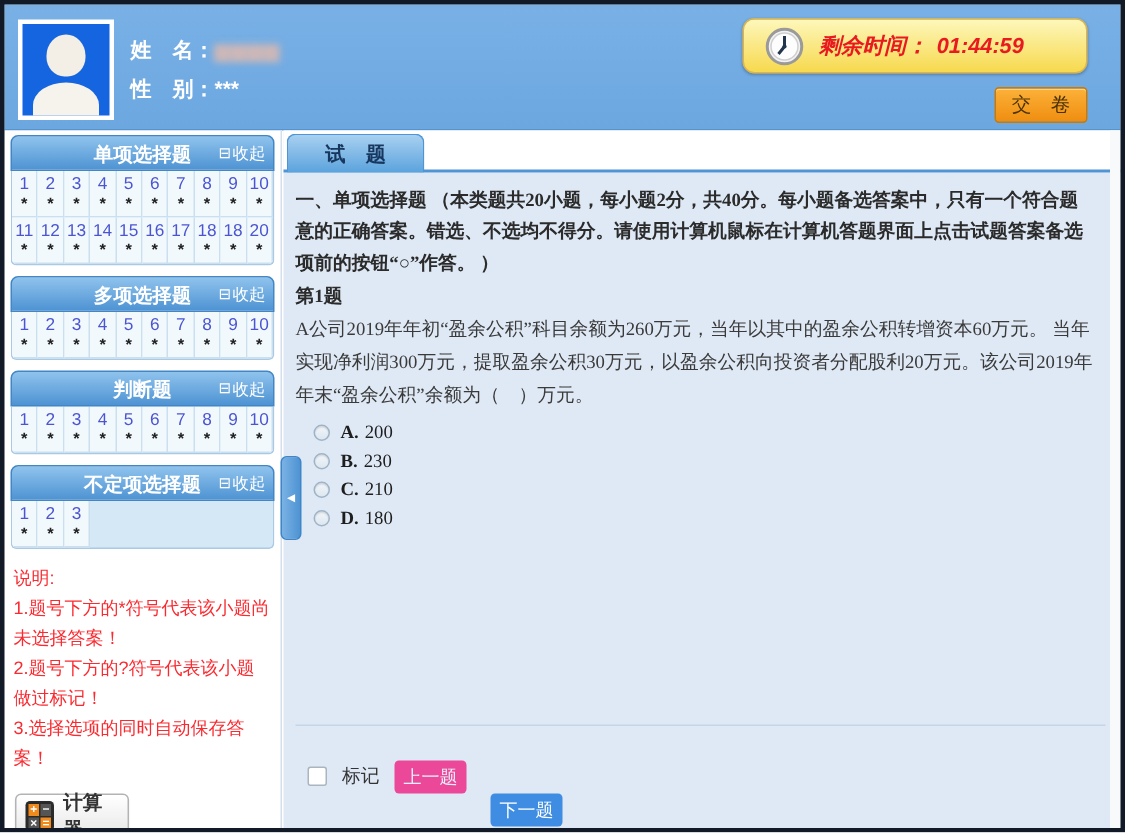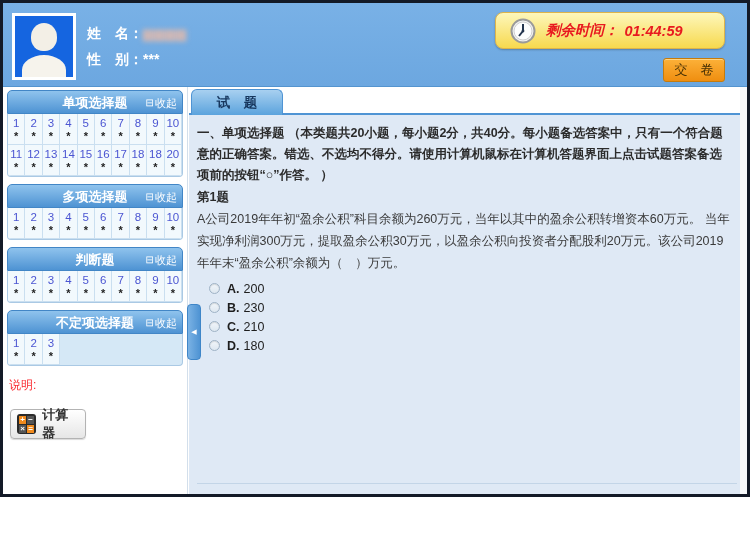--- a/index.html
+++ b/index.html
@@ -1,18 +1,18 @@
 <!DOCTYPE html>
 <html><head>
 <meta charset="utf-8">
 <style>
   * { margin:0; padding:0; box-sizing:border-box; }
   html,body { width:750px; height:555px; }
   body { font-family:"Liberation Sans", sans-serif; background:#fff; }
-  .stage { position:relative; width:750px; height:497px; overflow:hidden; background:#fff; }
+  .stage { position:relative; width:750px; height:555px; overflow:hidden; background:#fff; }
   .outer-border { position:absolute; inset:0; border:3px solid #131a27; pointer-events:none; z-index:60; }
 
   
   .header { position:absolute; left:3px; top:3px; width:744px; height:84px;
             background:linear-gradient(#79b1e6,#6ca7e0); border-bottom:1px solid #5494cf; }
   .photo { position:absolute; left:9px; top:10px; width:64px; height:67px; background:#fff; padding:3px; }
   .photo-inner { position:relative; width:100%; height:100%; background:#1565e0; overflow:hidden; }
   .photo-head { position:absolute; left:50%; top:7px; transform:translateX(-50%); width:26px; height:28px;
                 background:#f3efe6; border-radius:50% 50% 46% 46%; }
   .photo-bust { position:absolute; left:50%; bottom:-8px; transform:translateX(-50%); width:44px; height:30px;
@@ -63,21 +63,21 @@
             color:#fff; display:flex; align-items:center; justify-content:center; font-size:7px; cursor:pointer; }
 
   
   .main { position:absolute; left:189px; top:87px; width:558px; height:465px; background:#dfe9f5;
           display:flex; flex-direction:column; }
   .scroll-strip { position:absolute; right:0; top:0; bottom:0; width:7px; background:#f7f9fb; z-index:1; }
   .tab-row { position:relative; height:28px; background:#fff; border-bottom:2px solid #4f94d4; flex:0 0 auto; }
   .tab { position:absolute; left:2px; top:2px; width:92px; height:26px; border-radius:6px 6px 0 0;
          background:linear-gradient(#a8d0f0,#5ba3dd); border:1px solid #4f94d4; border-bottom:none;
          color:#17375e; font-weight:bold; font-size:13.5px; text-align:center; line-height:25px; cursor:pointer; }
-  .content { flex:1 1 auto; padding:8px 16px 0 8px; position:relative; }
+  .content { flex:1 1 auto; padding:8px 16px 0 8px; position:relative;font-family:Liberation Serif, serif; }
   .intro { font-size:12.5px; font-weight:bold; color:#2b2b2b; line-height:21px; }
   .qno { font-size:12.5px; font-weight:bold; color:#2b2b2b; line-height:22px; }
   .qtext { font-size:12.5px; color:#3a3a3a; line-height:22px; }
   .options { margin:5px 0 0 12px; }
   .option { display:flex; align-items:center; height:19px; gap:7px; cursor:pointer; }
   .radio { width:11px; height:11px; border-radius:50%; border:1px solid #9fb3c6;
            background:linear-gradient(#f2f6fa,#dde7f0); box-shadow:inset 0 1px 1px rgba(0,0,0,.12); flex:0 0 auto; }
   .olabel { font-size:12.5px; font-weight:bold; color:#1e1e1e; }
   .oval { font-size:12.5px; color:#1e1e1e; margin-left:-3px; }
   .footer { flex:0 0 34px; margin:0 10px 1px 8px; border-top:1px solid #c3d5e7;
@@ -328,20 +328,25 @@
               <div class="cell">
                 <span class="num">3</span>
                 <span class="sym">*</span>
               </div>
             </div>
           </div>
         </div>
       </div>
     <div class="notes">
       <div>说明:</div>
+      <div id="notes-lines">
+          <div>1.题号下方的*符号代表该小题尚未选择答案！</div>
+          <div>2.题号下方的?符号代表该小题做过标记！</div>
+          <div>3.选择选项的同时自动保存答案！</div>
+        </div>
     </div>
     <div class="calc-btn">
       <div class="calc-icon" id="calc-icon">
           <span>+</span>
           <span>−</span>
           <span>×</span>
           <span>=</span>
         </div>
       <span class="calc-label">计算器</span>
     </div>

